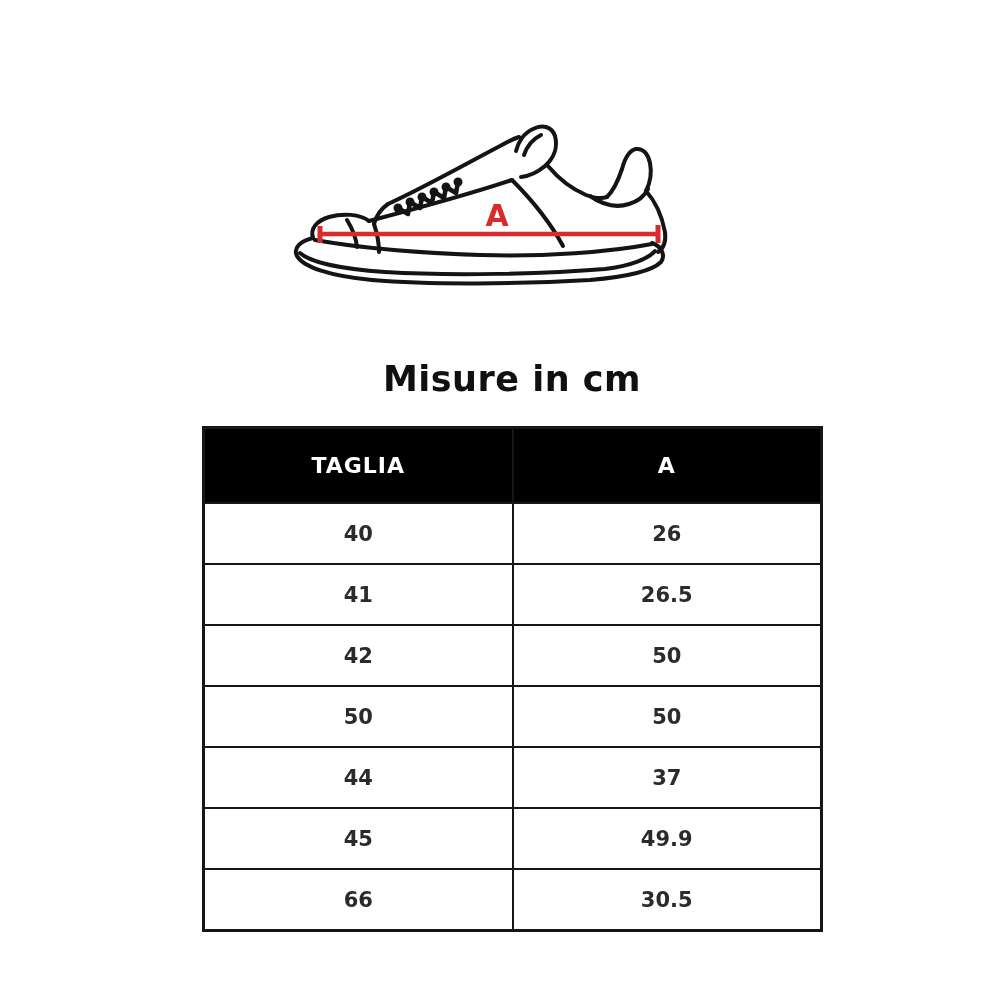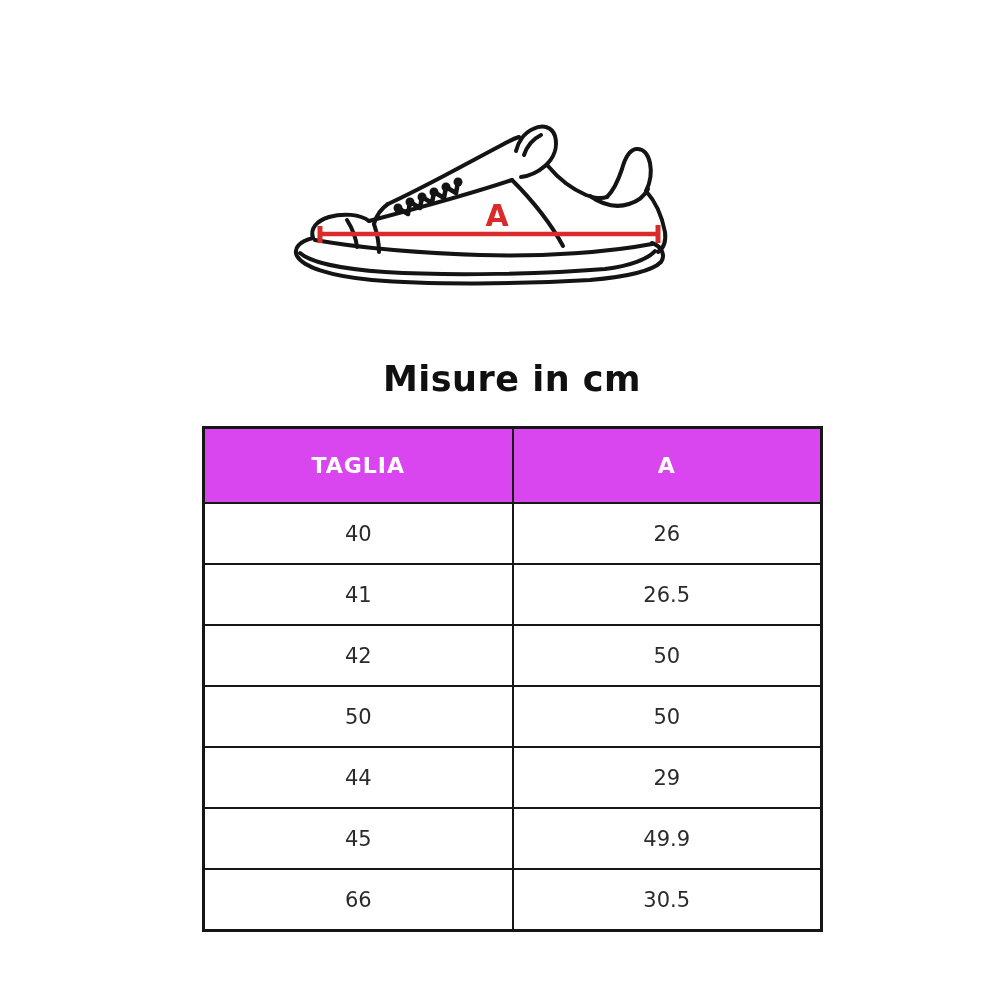--- a/index.html
+++ b/index.html
@@ -42,34 +42,34 @@
   .size-table {
     position: absolute;
     left: 202px;
     top: 426px;
     width: 621px;
     border-collapse: collapse;
     table-layout: fixed;
     border: 3px solid #161616;
   }
   .size-table th {
-    background: #d946ef;
+    background: #000000;
     color: #ffffff;
     height: 71px;
     font-size: 22px;
     font-weight: 700;
     letter-spacing: 1px;
     text-align: center;
     vertical-align: middle;
     border: 2px solid #161616;
   }
   .size-table td {
     height: 57px;
     font-size: 21px;
-    font-weight: 400;
+    font-weight: 700;
     color: #2b2b2b;
     text-align: center;
     vertical-align: middle;
     background: #ffffff;
     border: 2px solid #161616;
   }
 </style>
 </head>
 <body>
 
@@ -137,21 +137,21 @@
       <tr>
         <td>42</td>
         <td>50</td>
       </tr>
       <tr>
         <td>50</td>
         <td>50</td>
       </tr>
       <tr>
         <td>44</td>
-        <td>29</td>
+        <td>37</td>
       </tr>
       <tr>
         <td>45</td>
         <td>49.9</td>
       </tr>
       <tr>
         <td>66</td>
         <td>30.5</td>
       </tr>
     </tbody>

